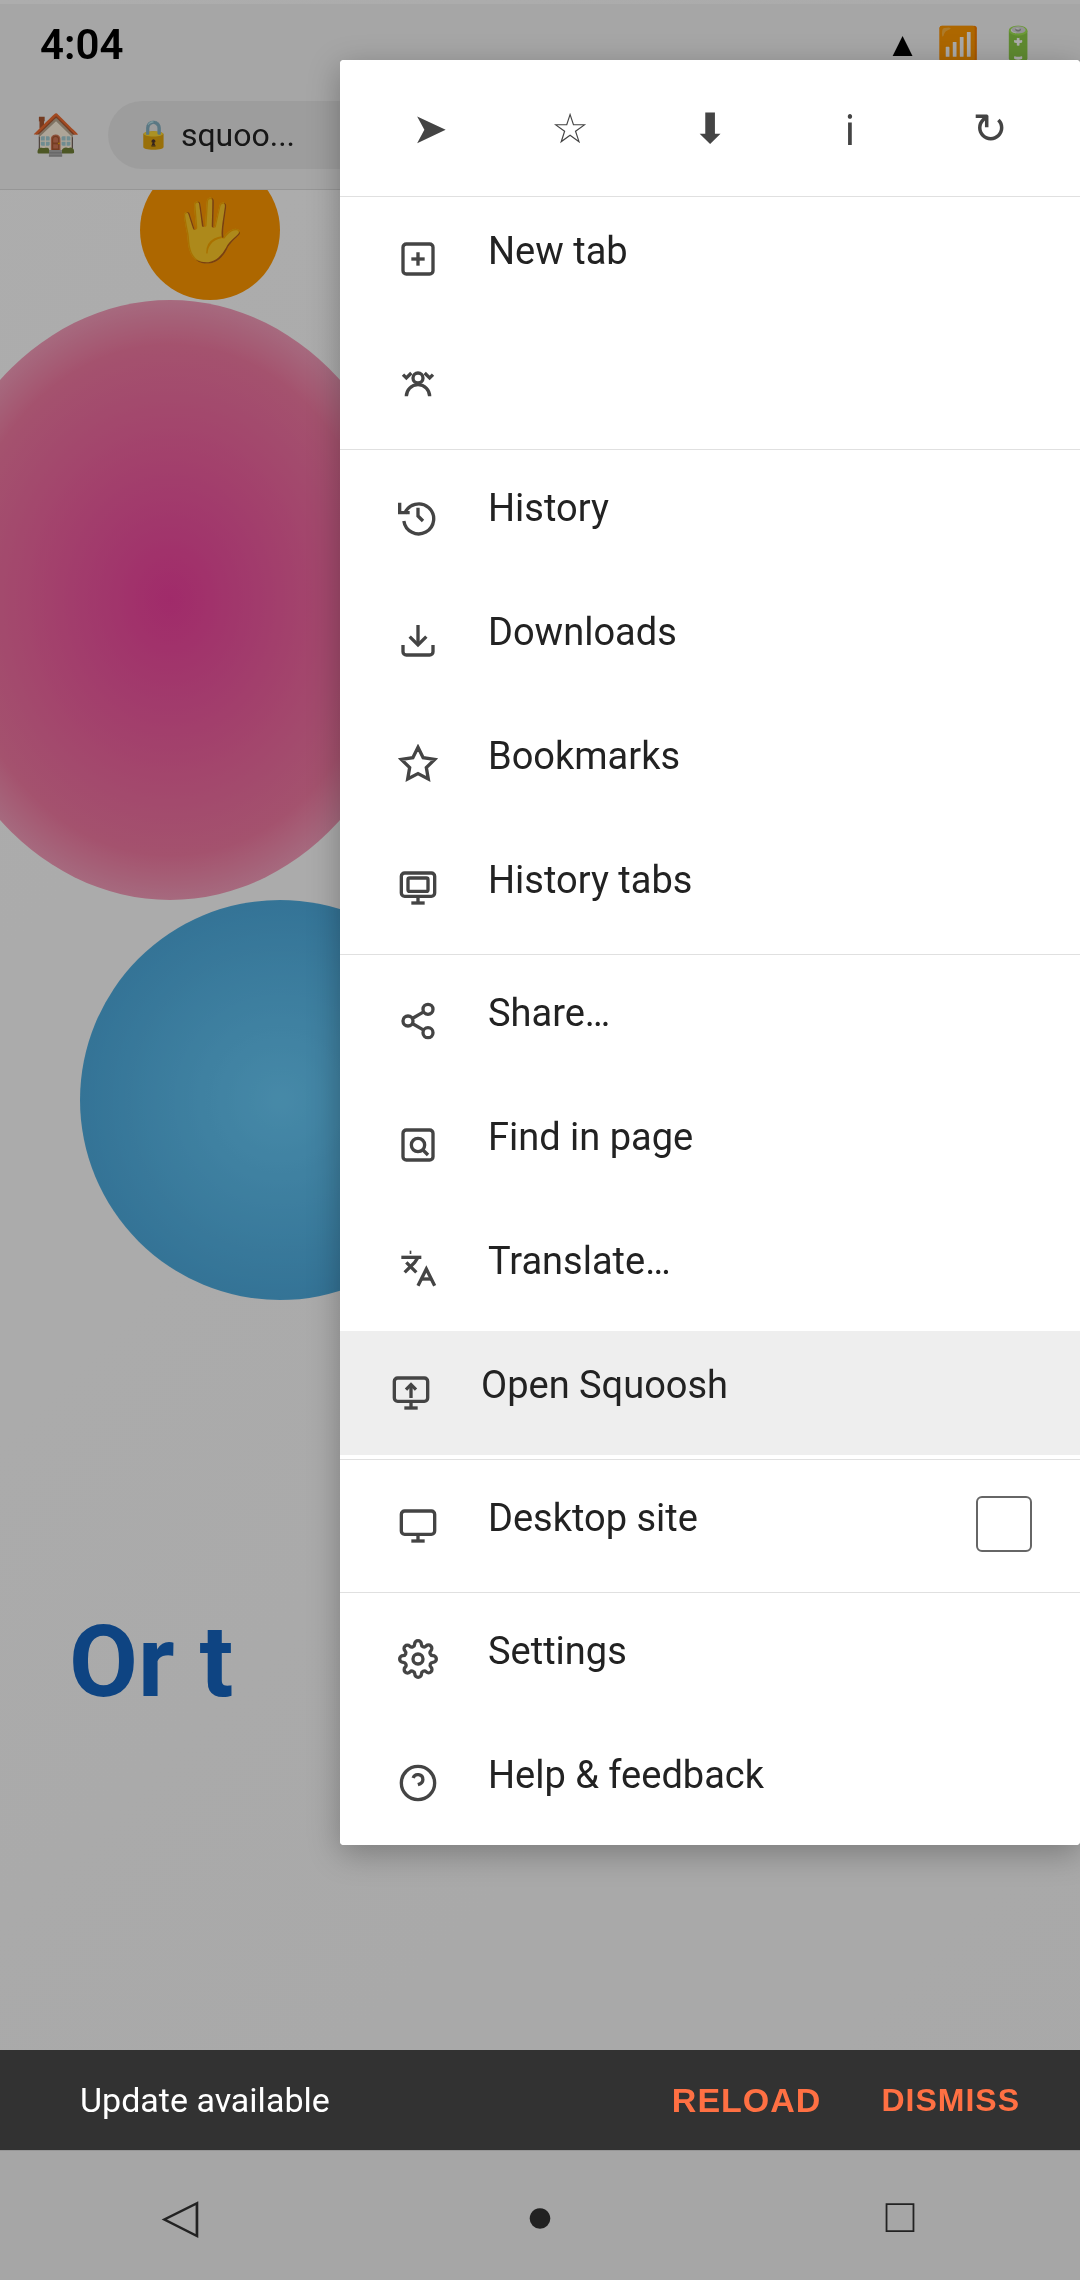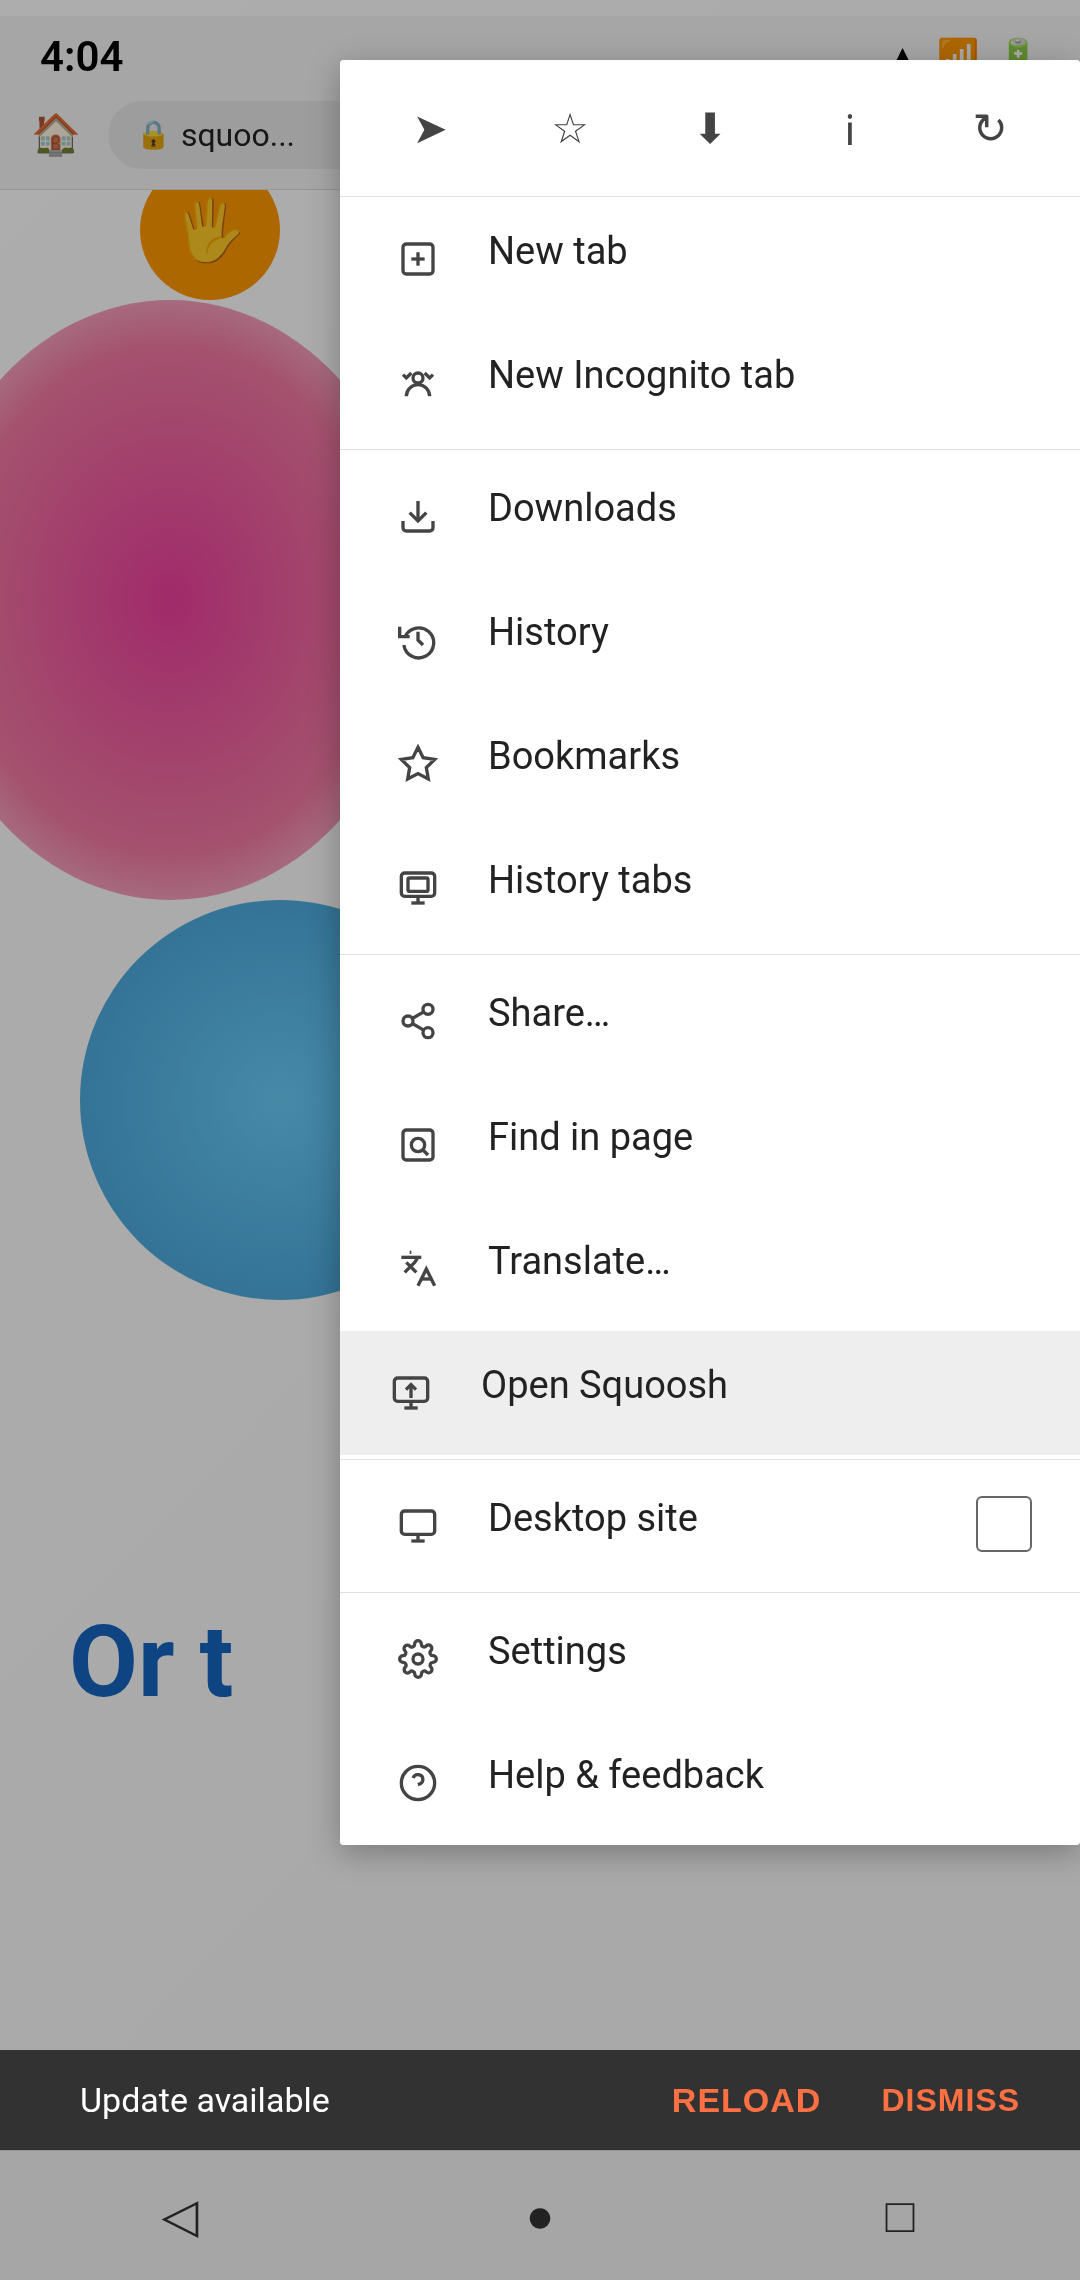--- a/index.html
+++ b/index.html
@@ -9,21 +9,21 @@
       height: 2280px;
       background: #e0e0e0;
       font-family: 'Roboto', Arial, sans-serif;
       position: relative;
       overflow: hidden;
     }
 
     
     .status-bar {
       position: absolute;
-      top: 16px; left: 0; right: 0;
+      top: 4px; left: 0; right: 0;
       height: 80px;
       background: #f5f5f5;
       display: flex;
       align-items: center;
       justify-content: space-between;
       padding: 0 40px;
       z-index: 10;
     }
     .status-bar-time {
       font-size: 42px;
@@ -321,45 +321,44 @@
 
   <div class="menu-item">
     <div class="menu-item-icon">
       <svg width="40" height="40" viewBox="0 0 24 24" fill="none" stroke="#444" stroke-width="2">
         <circle cx="12" cy="9" r="3"></circle>
         <path d="M5 20c0-3.9 3.1-7 7-7s7 3.1 7 7"></path>
         <path d="M3 7l2 2 3-3"></path>
         <path d="M21 7l-2 2-3-3"></path>
       </svg>
     </div>
-    <span class="menu-item-label">New Incognito tab</span>
   </div>
 
   <div class="divider"></div>
+
+  <div class="menu-item">
+    <div class="menu-item-icon">
+      <svg width="40" height="40" viewBox="0 0 24 24" fill="none" stroke="#444" stroke-width="2">
+        <polyline points="1 4 1 10 7 10"></polyline>
+        <path d="M3.51 15a9 9 0 1 0 .49-4.45"></path>
+        <polyline points="12 7 12 12 15 15"></polyline>
+      </svg>
+    </div>
+    <span class="menu-item-label">History</span>
+  </div>
 
   <div class="menu-item">
     <div class="menu-item-icon">
       <svg width="40" height="40" viewBox="0 0 24 24" fill="none" stroke="#444" stroke-width="2">
         <path d="M21 15v4a2 2 0 0 1-2 2H5a2 2 0 0 1-2-2v-4"></path>
         <polyline points="7 10 12 15 17 10"></polyline>
         <line x1="12" y1="15" x2="12" y2="3"></line>
       </svg>
     </div>
     <span class="menu-item-label">Downloads</span>
-  </div>
-
-  <div class="menu-item">
-    <div class="menu-item-icon">
-      <svg width="40" height="40" viewBox="0 0 24 24" fill="none" stroke="#444" stroke-width="2">
-        <polyline points="1 4 1 10 7 10"></polyline>
-        <path d="M3.51 15a9 9 0 1 0 .49-4.45"></path>
-        <polyline points="12 7 12 12 15 15"></polyline>
-      </svg>
-    </div>
-    <span class="menu-item-label">History</span>
   </div>
 
   <div class="menu-item">
     <div class="menu-item-icon">
       <svg width="40" height="40" viewBox="0 0 24 24" fill="none" stroke="#444" stroke-width="2">
         <polygon points="12 2 15.09 8.26 22 9.27 17 14.14 18.18 21.02 12 17.77 5.82 21.02 7 14.14 2 9.27 8.91 8.26 12 2"></polygon>
       </svg>
     </div>
     <span class="menu-item-label">Bookmarks</span>
   </div>

